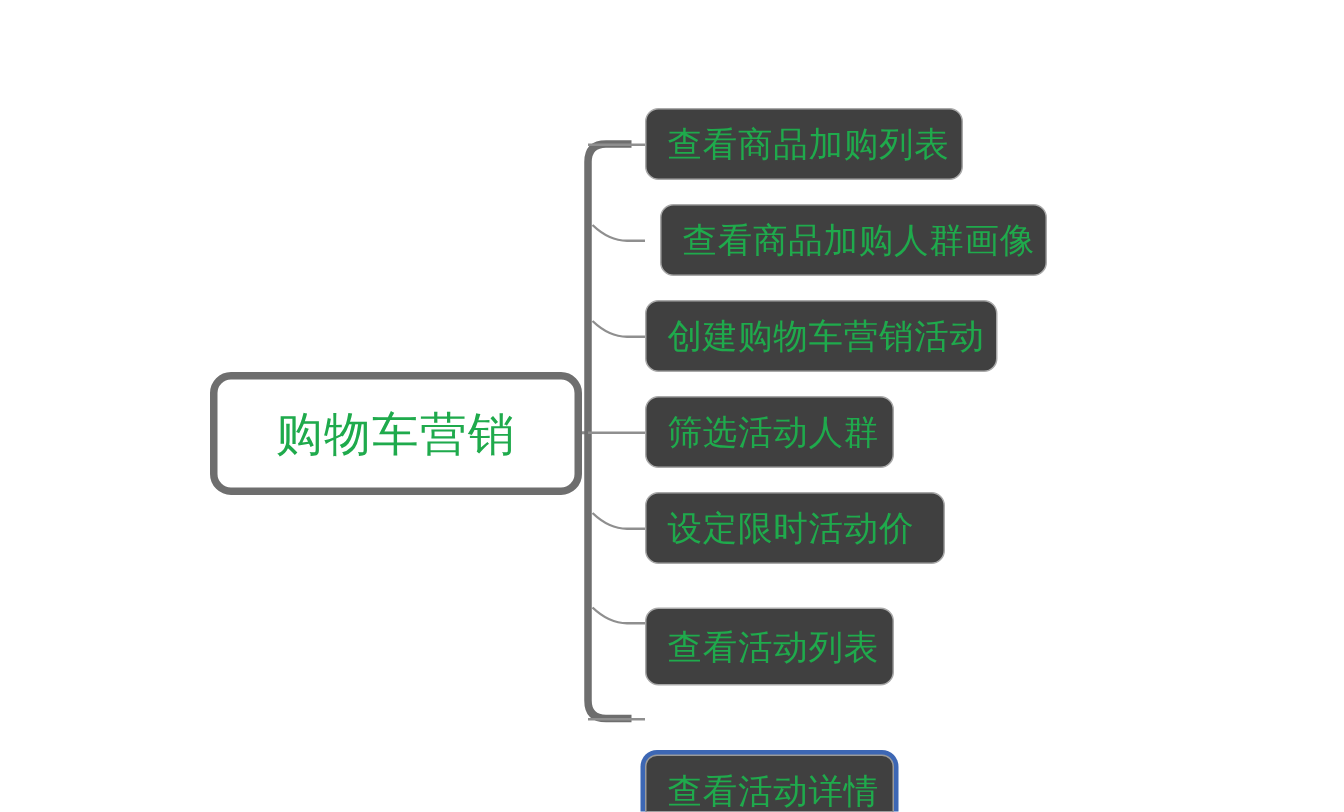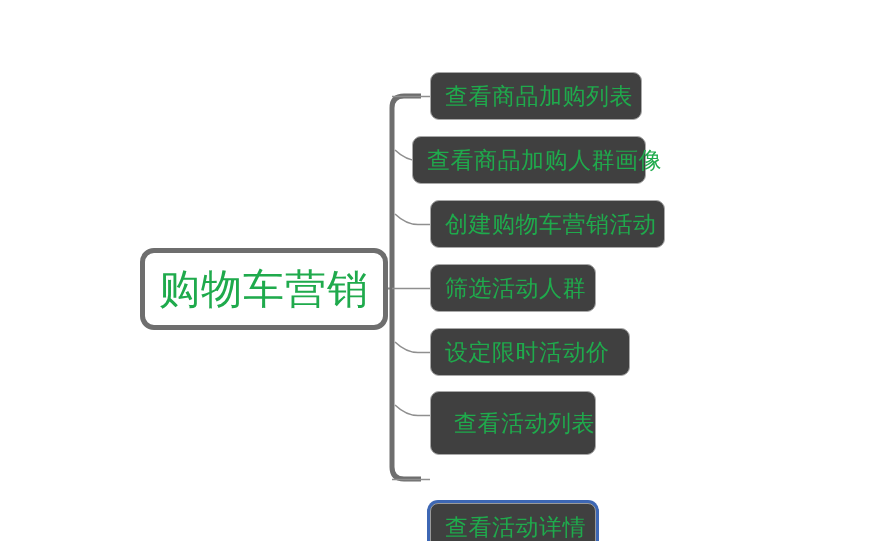--- a/index.html
+++ b/index.html
@@ -17,21 +17,21 @@
     position:absolute;
     box-sizing:border-box;
     display:flex;align-items:center;justify-content:center;
     background:#ffffff;
     border:5px solid #6e6e6e;
     border-radius:14px;
     box-shadow:0 0 0 1px #ffffff inset;
   }
   .root-label{
     color:#1faa4c;
-    font-size:41px;
+    font-size:31px;
     line-height:1;
     letter-spacing:1px;
     white-space:nowrap;
   }
 
   
   .node{
     position:absolute;
     box-sizing:border-box;
     display:flex;align-items:center;
@@ -76,33 +76,33 @@
   </svg>
 
   <div class="root-node" id="root-node" style="left: 140px; top: 248px; width: 248px; height: 82px;">
     <span class="root-label">购物车营销</span>
   </div>
 
   <div id="nodes">
       <div class="node" style="left: 430px; top: 72px; width: 212px; height: 48px;">
         <span class="node-label">查看商品加购列表</span>
       </div>
-      <div class="node" style="left: 412px; top: 136px; width: 234px; height: 48px;">
+      <div class="node" style="left: 440px; top: 136px; width: 258px; height: 48px;">
         <span class="node-label">查看商品加购人群画像</span>
       </div>
       <div class="node" style="left: 430px; top: 200px; width: 235px; height: 48px;">
         <span class="node-label">创建购物车营销活动</span>
       </div>
       <div class="node" style="left: 430px; top: 264px; width: 166px; height: 48px;">
         <span class="node-label">筛选活动人群</span>
       </div>
       <div class="node" style="left: 430px; top: 328px; width: 200px; height: 48px;">
         <span class="node-label">设定限时活动价</span>
       </div>
-      <div class="node" style="left: 430px; top: 391px; width: 166px; height: 64px; justify-content: flex-end;">
+      <div class="node" style="left: 430px; top: 405px; width: 166px; height: 52px;">
         <span class="node-label">查看活动列表</span>
       </div>
       <div class="node selected" style="left: 430px; top: 455px; width: 166px; height: 48px;">
         <span class="node-label">查看活动详情</span>
       </div>
     </div>
 
 </div>
 
 </body></html>

